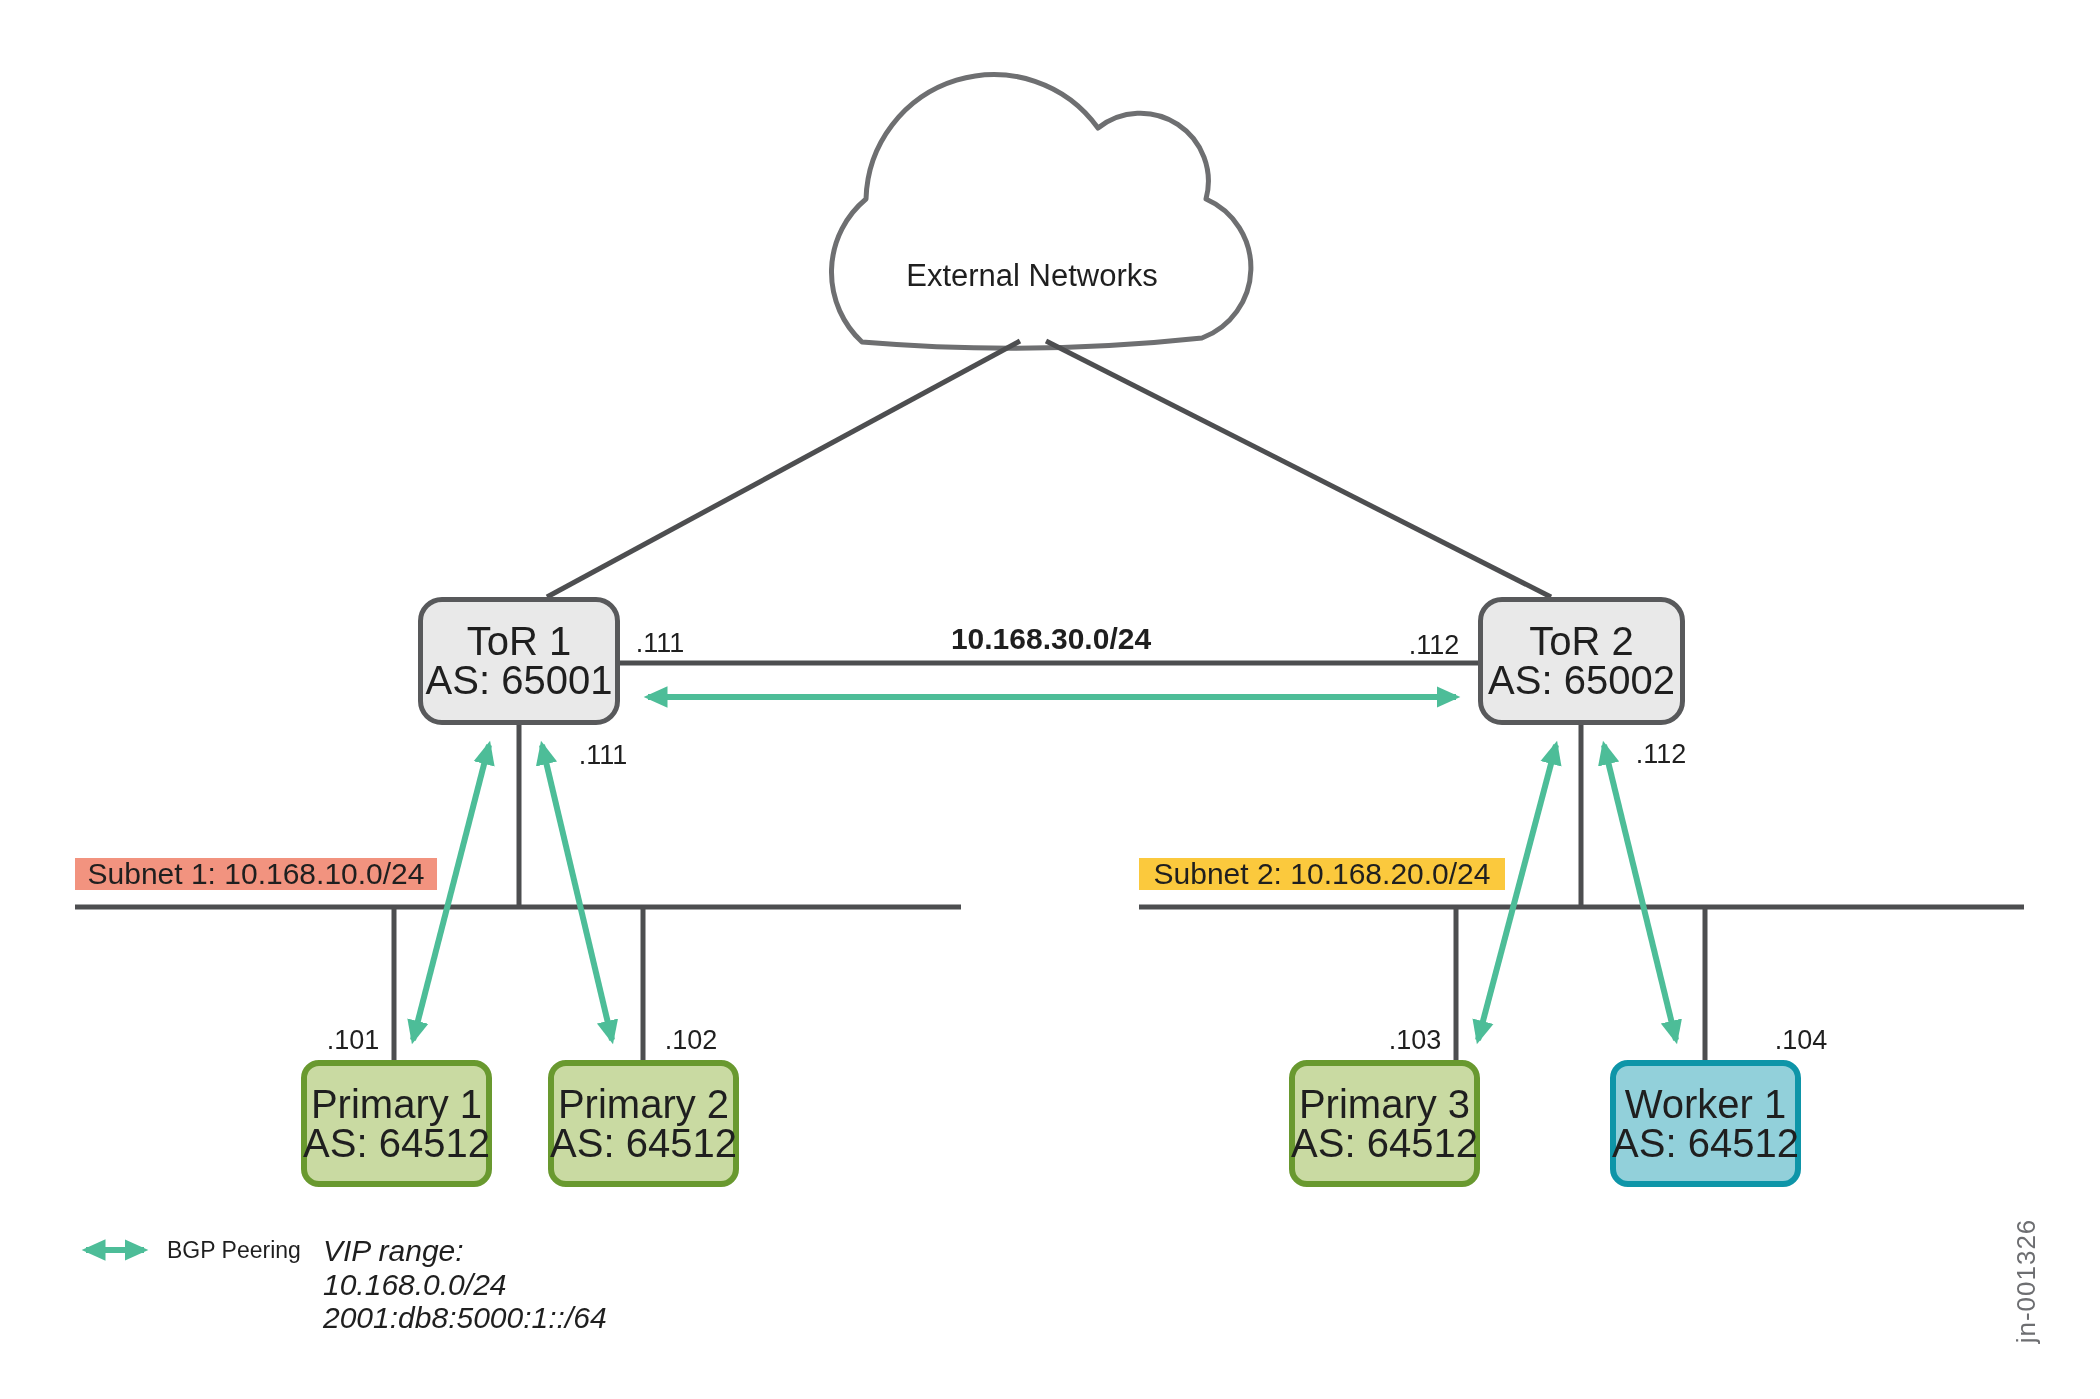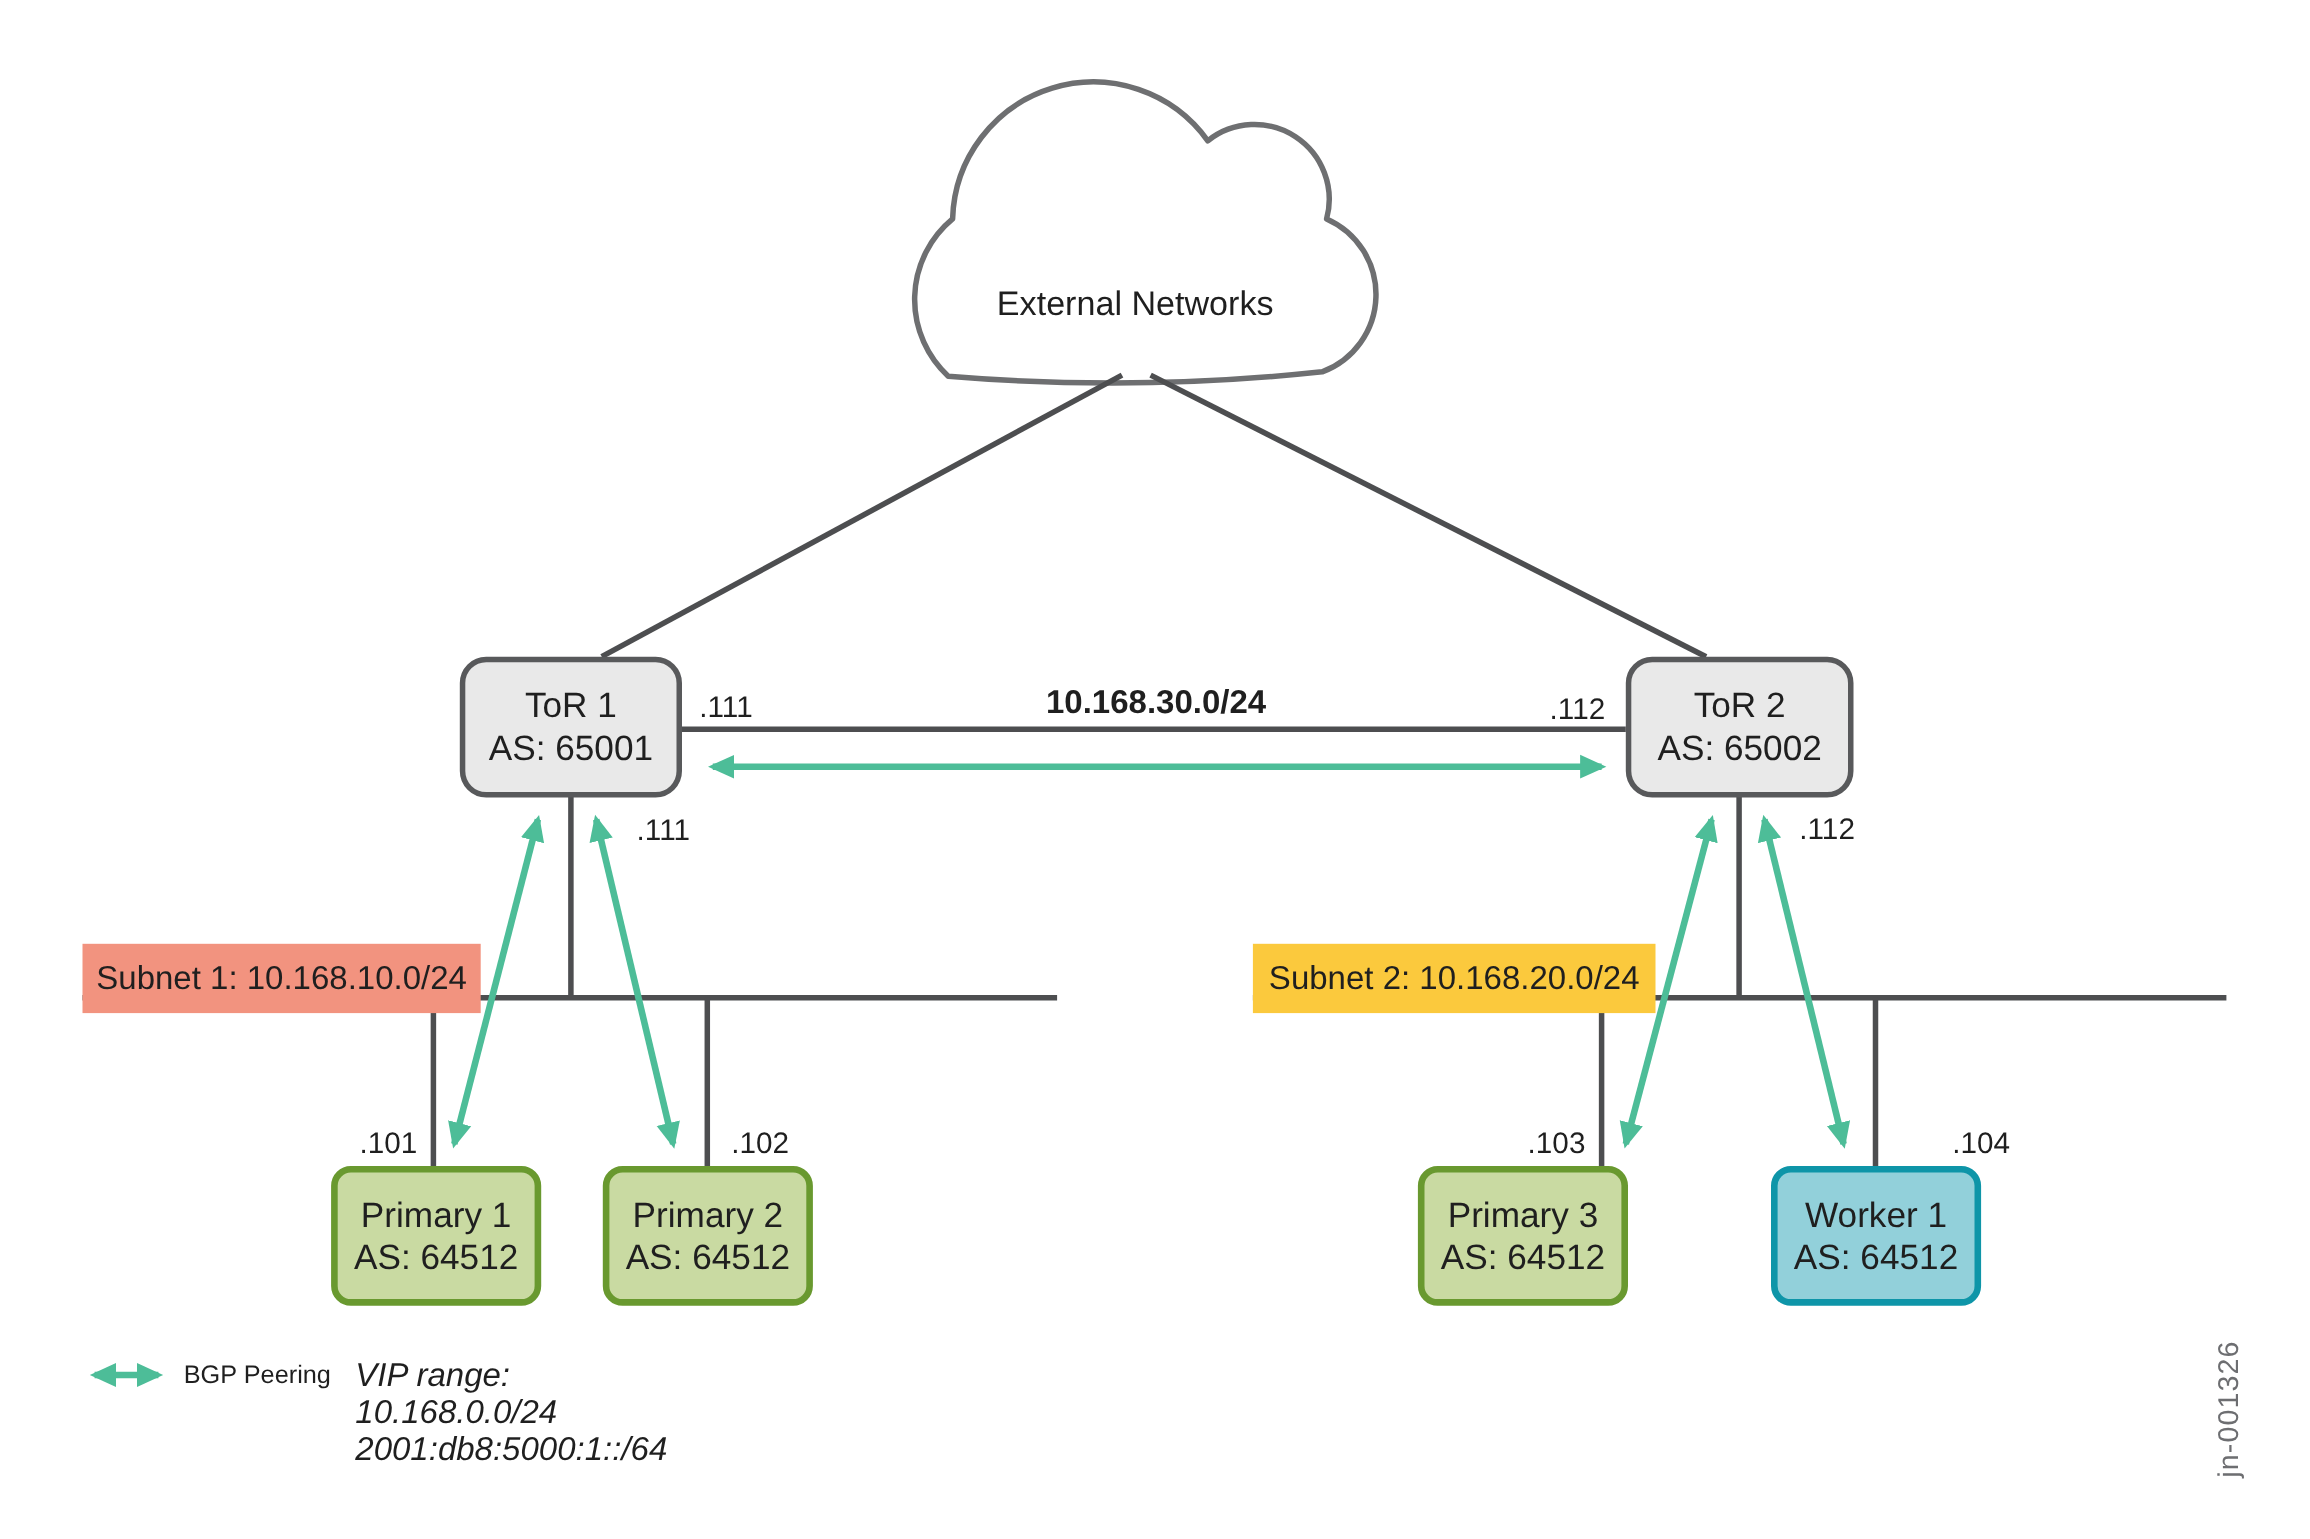--- a/index.html
+++ b/index.html
@@ -19,33 +19,33 @@
   svg.wires{position:absolute;left:0;top:0;width:2100px;height:1399px;}
   .gray-line{stroke:var(--line);stroke-width:5;fill:none;}
   .cloud-shape{stroke:var(--cloud-line);stroke-width:5;fill:#ffffff;stroke-linejoin:round;}
   .green-line{stroke:var(--green);stroke-width:6;fill:none;}
   .arrowhead{fill:var(--green);}
   .abs{position:absolute;}
   .center-xy{transform:translate(-50%,-50%);}
   .cloud-label{font-size:31px;white-space:nowrap;}
   .box{
     position:absolute;display:flex;flex-direction:column;align-items:center;justify-content:center;
-    text-align:left;font-size:32px;line-height:39px;white-space:nowrap;
+    text-align:left;font-size:40px;line-height:39px;white-space:nowrap;
   }
   .tor{
     width:202px;height:128px;background:var(--tor-fill);
     border:5px solid var(--tor-border);border-radius:24px;
   }
   .node{width:191px;height:127px;border-radius:18px;}
   .node.primary{background:var(--primary-fill);border:6px solid var(--primary-border);}
   .node.worker{background:var(--worker-fill);border:6px solid var(--worker-border);}
   .port{font-size:27px;white-space:nowrap;}
   .link-label{font-size:30px;white-space:nowrap;font-weight:bold;}
   .subnet-label{
-    position:absolute;height:63px;display:flex;align-items:center;justify-content:center;
+    position:absolute;height:32px;display:flex;align-items:center;justify-content:center;
     font-size:30px;white-space:nowrap;
   }
   .subnet-label.s1{background:var(--subnet1-bg);}
   .subnet-label.s2{background:var(--subnet2-bg);}
   .legend-text{font-size:23px;white-space:nowrap;}
   .vip-block{font-size:30px;line-height:33.5px;white-space:nowrap;font-style:italic;}
   .watermark{
     font-size:26px;color:var(--watermark);white-space:nowrap;
     transform:translate(-50%,-50%) rotate(-90deg);letter-spacing:1px;
   }

